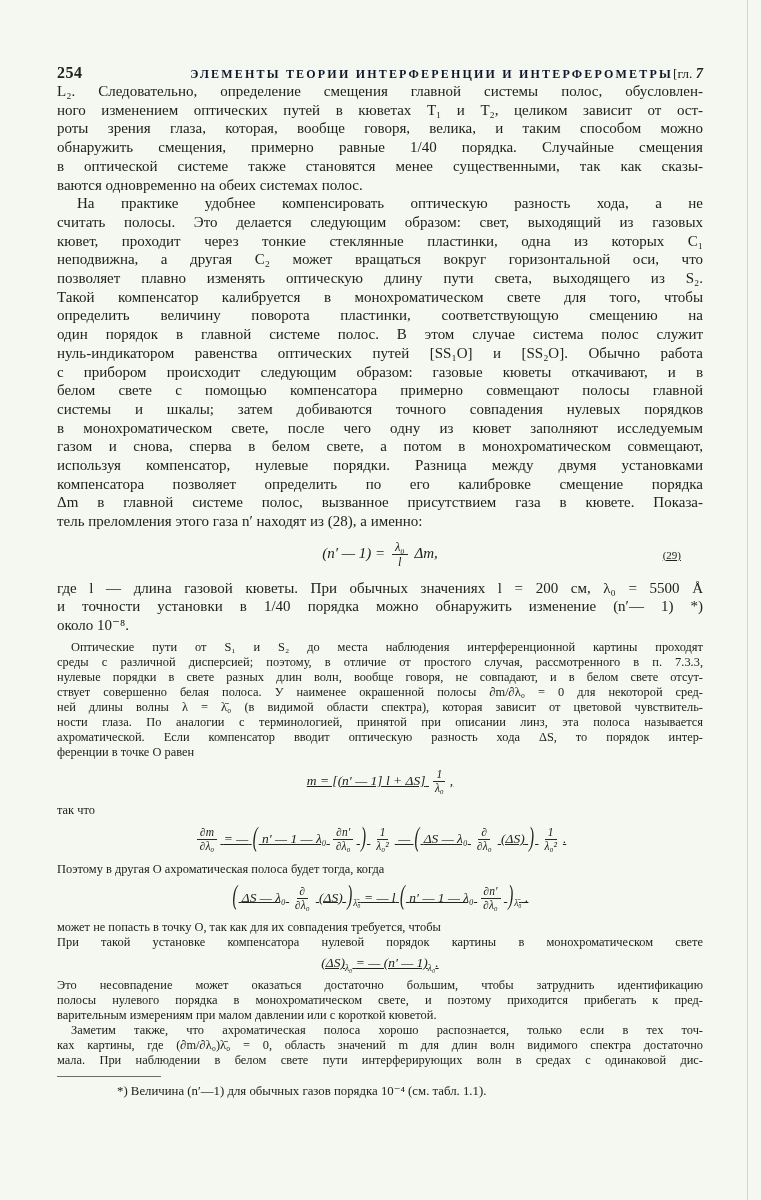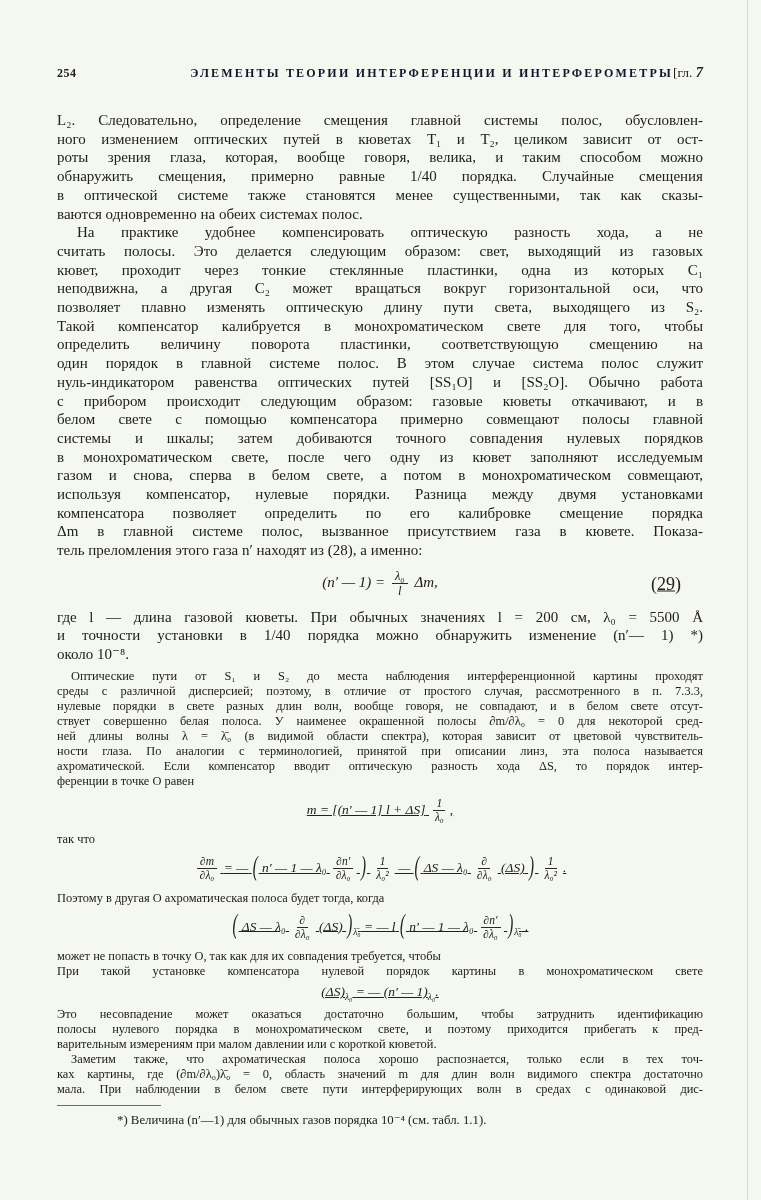--- a/index.html
+++ b/index.html
@@ -9,21 +9,21 @@
     font-family:"Liberation Serif","DejaVu Serif",serif;
     color:#21211d;
     overflow:hidden;
   }
   #page{position:relative;width:761px;height:1200px;}
   #edge-line{position:absolute;top:0;bottom:0;right:13px;width:1px;background:#d4d7cc;}
   #col{position:absolute;left:57px;top:0;width:646px;}
 
   
   .hdr{margin-top:64px;display:flex;align-items:baseline;height:18px;}
-  .pgnum{font-size:12px;font-weight:700;letter-spacing:.5px;}
+  .pgnum{font-size:16px;font-weight:700;letter-spacing:.5px;}
   .runtitle{flex:1;text-align:right;font-size:12px;font-weight:700;letter-spacing:2.2px;color:#0f172a;}
   .chap{font-size:13.5px;white-space:nowrap;}
   .chap .n{font-weight:700;font-style:italic;font-size:14.5px;}
 
   
   .para{font-size:15px;line-height:18.7px;white-space:pre-line;}
   .jbody{text-align:justify;text-align-last:justify;}
   .plast{text-align:left;}
   .ind20{text-indent:20px;}
   .small{font-size:12.4px;line-height:15px;}
@@ -31,42 +31,42 @@
 
   
   .formula{position:relative;text-align:center;font-style:italic;font-size:15px;margin:3px 16px;padding:6px 0;}
   .formula.sm{font-size:13.5px;padding:5px 0;text-decoration:underline;}
   .frac{display:inline-flex;flex-direction:column;align-items:center;vertical-align:middle;margin:0 3px;font-size:12.5px;line-height:1.15;}
   .formula.sm .frac{font-size:11.5px;}
   .frac .num{border-bottom:1px solid #2a2a24;padding:0 3px;}
   .frac .den{padding:0 3px;}
   .bp{display:inline-block;transform:scaleY(1.75);font-size:15px;margin:0 1px;}
   .formula sub{font-size:9.5px;}
-  .fnum{position:absolute;right:6px;top:50%;transform:translateY(-50%);font-style:normal;font-size:18px;text-decoration:underline;}
+  .fnum{position:absolute;right:6px;top:50%;transform:translateY(-50%);font-style:normal;font-size:11px;text-decoration:underline;}
   .plainline{font-style:normal;}
 
   
   .fnrule{width:104px;border-top:1px solid #6e6e64;margin-top:8px;}
   .footnote{margin-top:6px;font-size:12.8px;padding-left:60px;}
 </style>
 </head>
 <body>
 
 <div id="page">
   <div id="edge-line"></div>
 
   <div id="col">
 
     <div class="hdr">
       <span class="pgnum">254</span>
       <span class="runtitle">ЭЛЕМЕНТЫ ТЕОРИИ ИНТЕРФЕРЕНЦИИ И ИНТЕРФЕРОМЕТРЫ</span>
       <span class="chap"><span>[гл.</span> <span class="n">7</span></span>
     </div>
 
-    <div style="margin-top:29px">
+    <div style="">
       <div class="para jbody">L₂. Следовательно, определение смещения главной системы полос, обусловлен-
 ного изменением оптических путей в кюветах T₁ и T₂, целиком зависит от ост-
 роты зрения глаза, которая, вообще говоря, велика, и таким способом можно
 обнаружить смещения, примерно равные 1/40 порядка. Случайные смещения
 в оптической системе также становятся менее существенными, так как сказы-</div>
       <div class="para plast">ваются одновременно на обеих системах полос.</div>
     </div>
 
     <div>
       <div class="para jbody ind20">На практике удобнее компенсировать оптическую разность хода, а не

